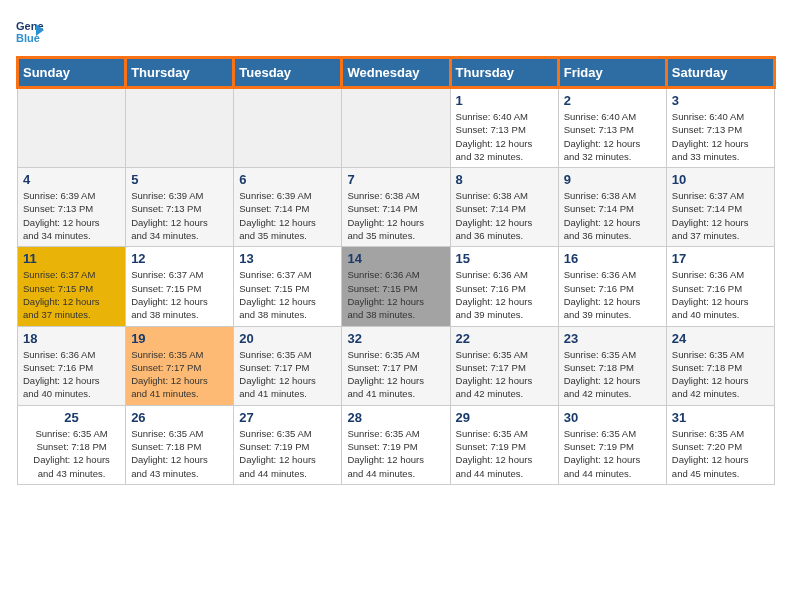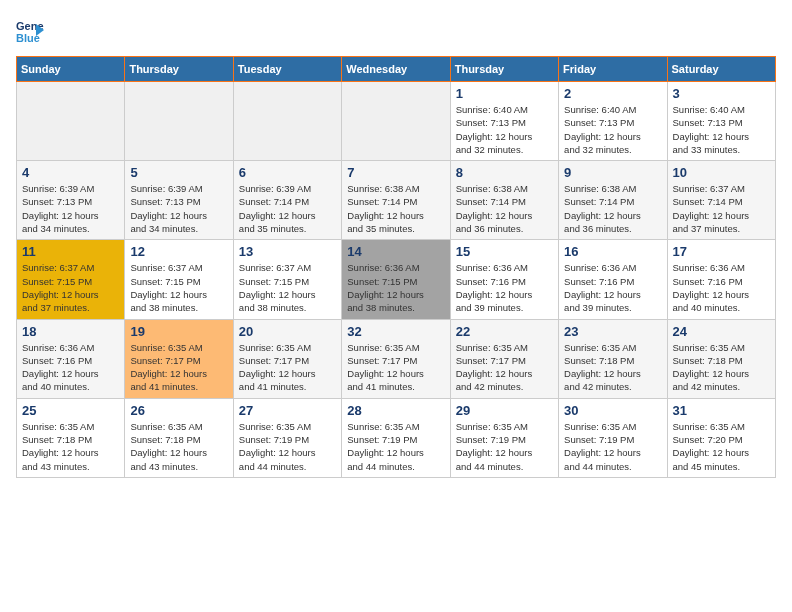--- a/index.html
+++ b/index.html
@@ -38,25 +38,25 @@
       color: #333;
     }
     .calendar {
       width: 100%;
       border-collapse: collapse;
       border: 1px solid #ccc;
     }
     .calendar th {
       background: #2e6da4;
       color: #fff;
-      font-size: 11px;
+      font-size: 13px;
       font-weight: bold;
       padding: 6px 4px;
       text-align: left;
-      border: 1px solid #f97316;
+      border: 3px solid #f97316;
     }
     .calendar td {
       vertical-align: top;
       border: 1px solid #ccc;
       padding: 4px 5px;
       width: calc(100% / 7);
       min-height: 80px;
       background: #fff;
       font-size: 10px;
       color: #333;
@@ -291,21 +291,21 @@
         </td>
         <td style="background: rgb(245, 245, 245);">
           <span class="day-num">24</span>
           <div class="day-info" style="white-space: pre-line;">Sunrise: 6:35 AM
 Sunset: 7:18 PM
 Daylight: 12 hours
 and 42 minutes.</div>
         </td>
       </tr>
       <tr>
-        <td style="background: rgb(255, 255, 255);">
+        <td style="background: rgb(255, 255, 255); text-align: center;">
           <span class="day-num">25</span>
           <div class="day-info" style="white-space: pre-line;">Sunrise: 6:35 AM
 Sunset: 7:18 PM
 Daylight: 12 hours
 and 43 minutes.</div>
         </td>
         <td style="background: rgb(255, 255, 255);">
           <span class="day-num">26</span>
           <div class="day-info" style="white-space: pre-line;">Sunrise: 6:35 AM
 Sunset: 7:18 PM

